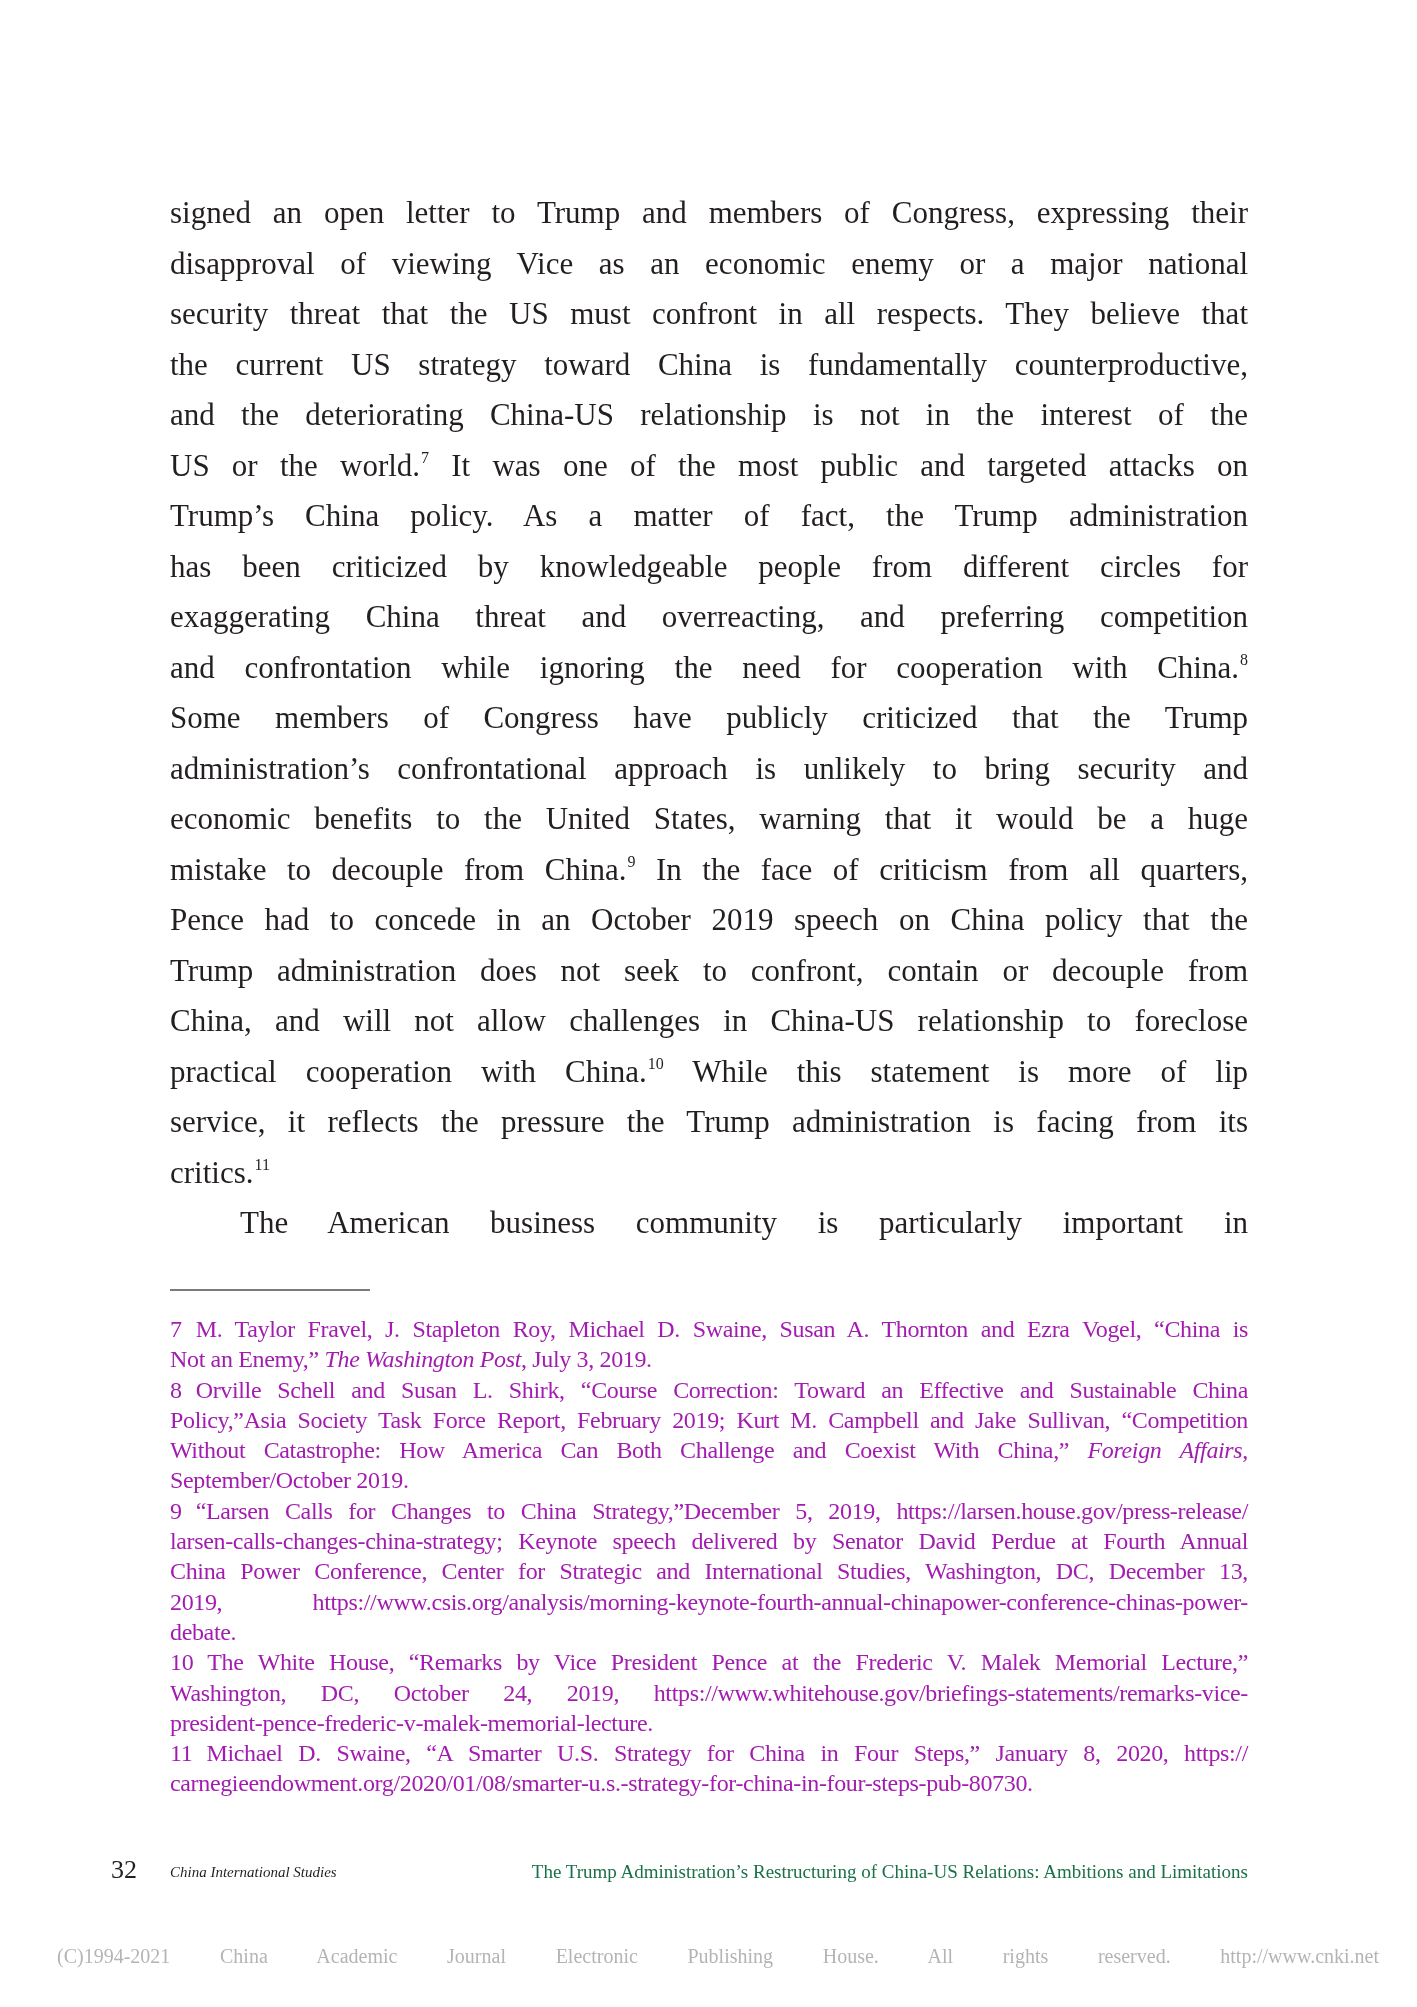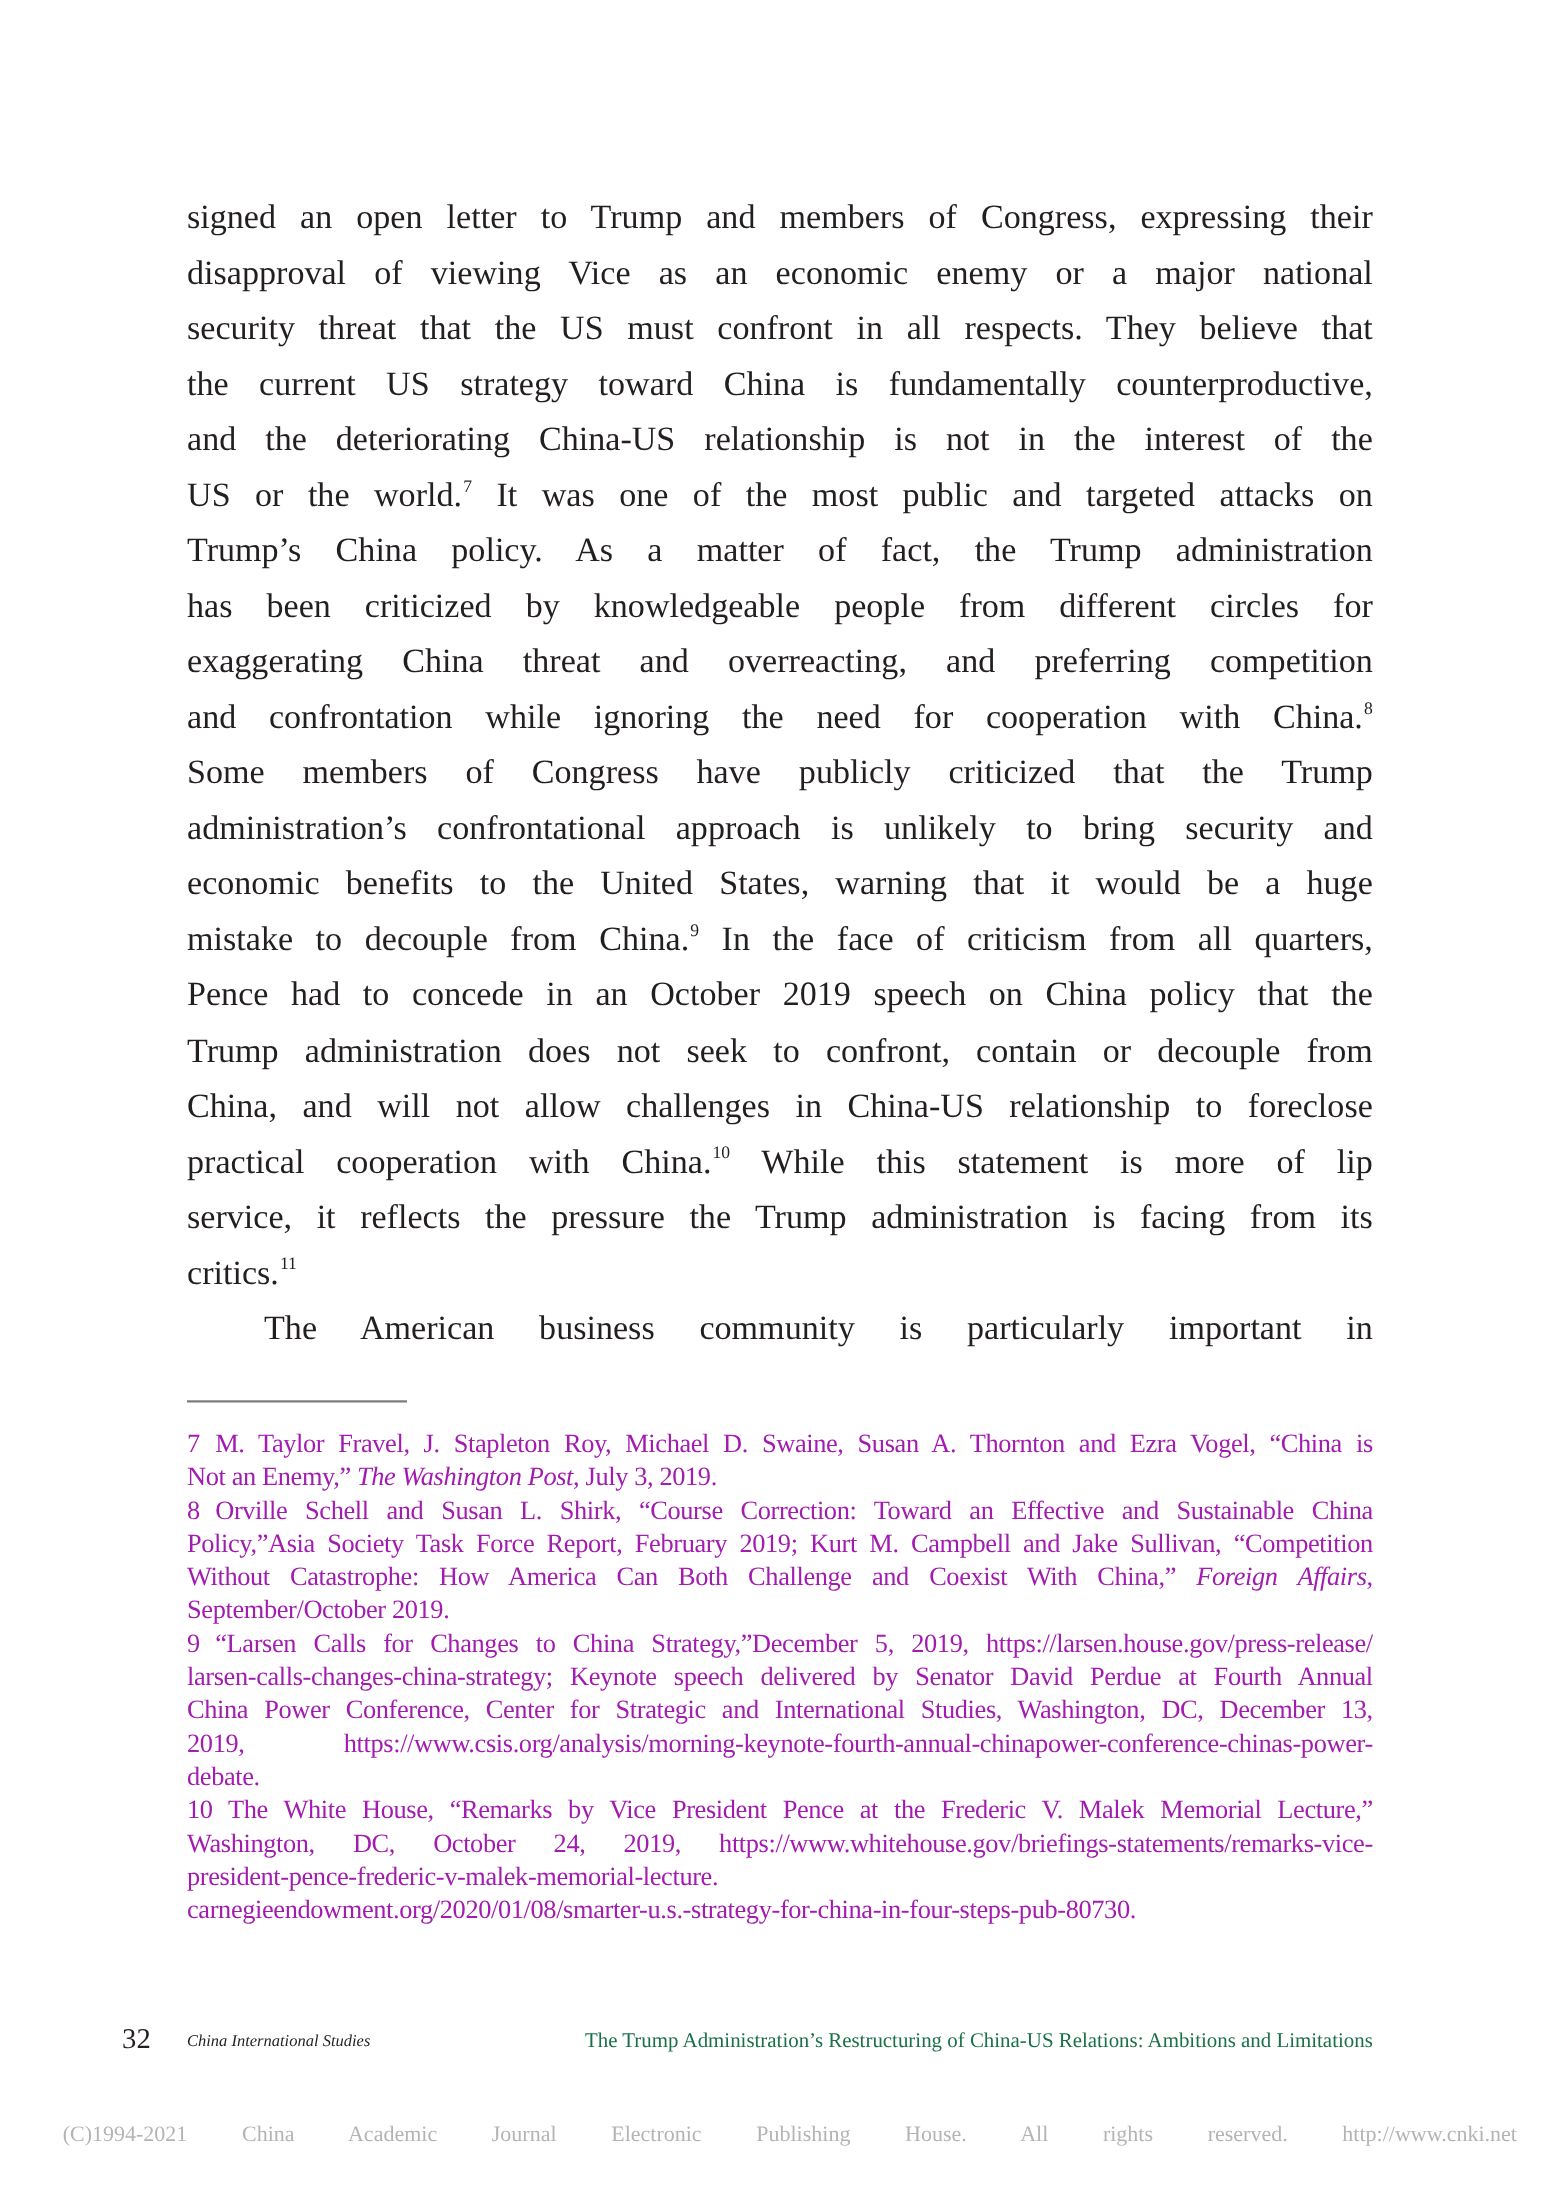--- a/index.html
+++ b/index.html
@@ -1,17 +1,17 @@
 <!DOCTYPE html>
 <html><head>
 <meta charset="utf-8">
 <style>
   html, body { margin: 0; padding: 0; background: #ffffff; }
   body { width: 1417px; height: 2007px; position: relative; overflow: hidden; }
-  .page { position: absolute; left: 0; top: 0; width: 1417px; height: 1638px; background: #ffffff; }
+  .page { position: absolute; left: 0; top: 16px; width: 1417px; height: 1638px; background: #ffffff; }
 
   .body-text { position: absolute; left: 170px; top: 172px; width: 1078px; }
   .bline {
     font-family: "Liberation Serif", "DejaVu Serif", serif;
     font-size: 31px;
     line-height: 50.5px;
     height: 50.5px;
     color: #231f20;
     text-align: justify;
     text-align-last: justify;
@@ -115,20 +115,21 @@
     <div class="fline"><span class="fn-num">9</span><span>“Larsen Calls for Changes to China Strategy,”December 5, 2019, https://larsen.house.gov/press-release/</span></div>
     <div class="fline">larsen-calls-changes-china-strategy; Keynote speech delivered by Senator David Perdue at Fourth Annual</div>
     <div class="fline">China Power Conference, Center for Strategic and International Studies, Washington, DC, December 13,</div>
     <div class="fline">2019, https://www.csis.org/analysis/morning-keynote-fourth-annual-chinapower-conference-chinas-power-</div>
     <div class="fline last-short">debate.</div>
 
     <div class="fline"><span class="fn-num">10</span><span>The White House, “Remarks by Vice President Pence at the Frederic V. Malek Memorial Lecture,”</span></div>
     <div class="fline">Washington, DC, October 24, 2019, https://www.whitehouse.gov/briefings-statements/remarks-vice-</div>
     <div class="fline last-short">president-pence-frederic-v-malek-memorial-lecture.</div>
 
+    <div class="fline"><span class="fn-num">11</span><span>Michael D. Swaine, “A Smarter U.S. Strategy for China in Four Steps,” January 8, 2020, https://</span></div>
     <div class="fline last-short">carnegieendowment.org/2020/01/08/smarter-u.s.-strategy-for-china-in-four-steps-pub-80730.</div>
   </div>
 
   <div class="running-foot">
     <span class="page-num">32</span>
     <span class="journal-name">China International Studies</span>
     <span class="article-title">The Trump Administration’s Restructuring of China-US Relations: Ambitions and Limitations</span>
   </div>
 
   <div class="copyright">(C)1994-2021 China Academic Journal Electronic Publishing House. All rights reserved.    http://www.cnki.net</div>

